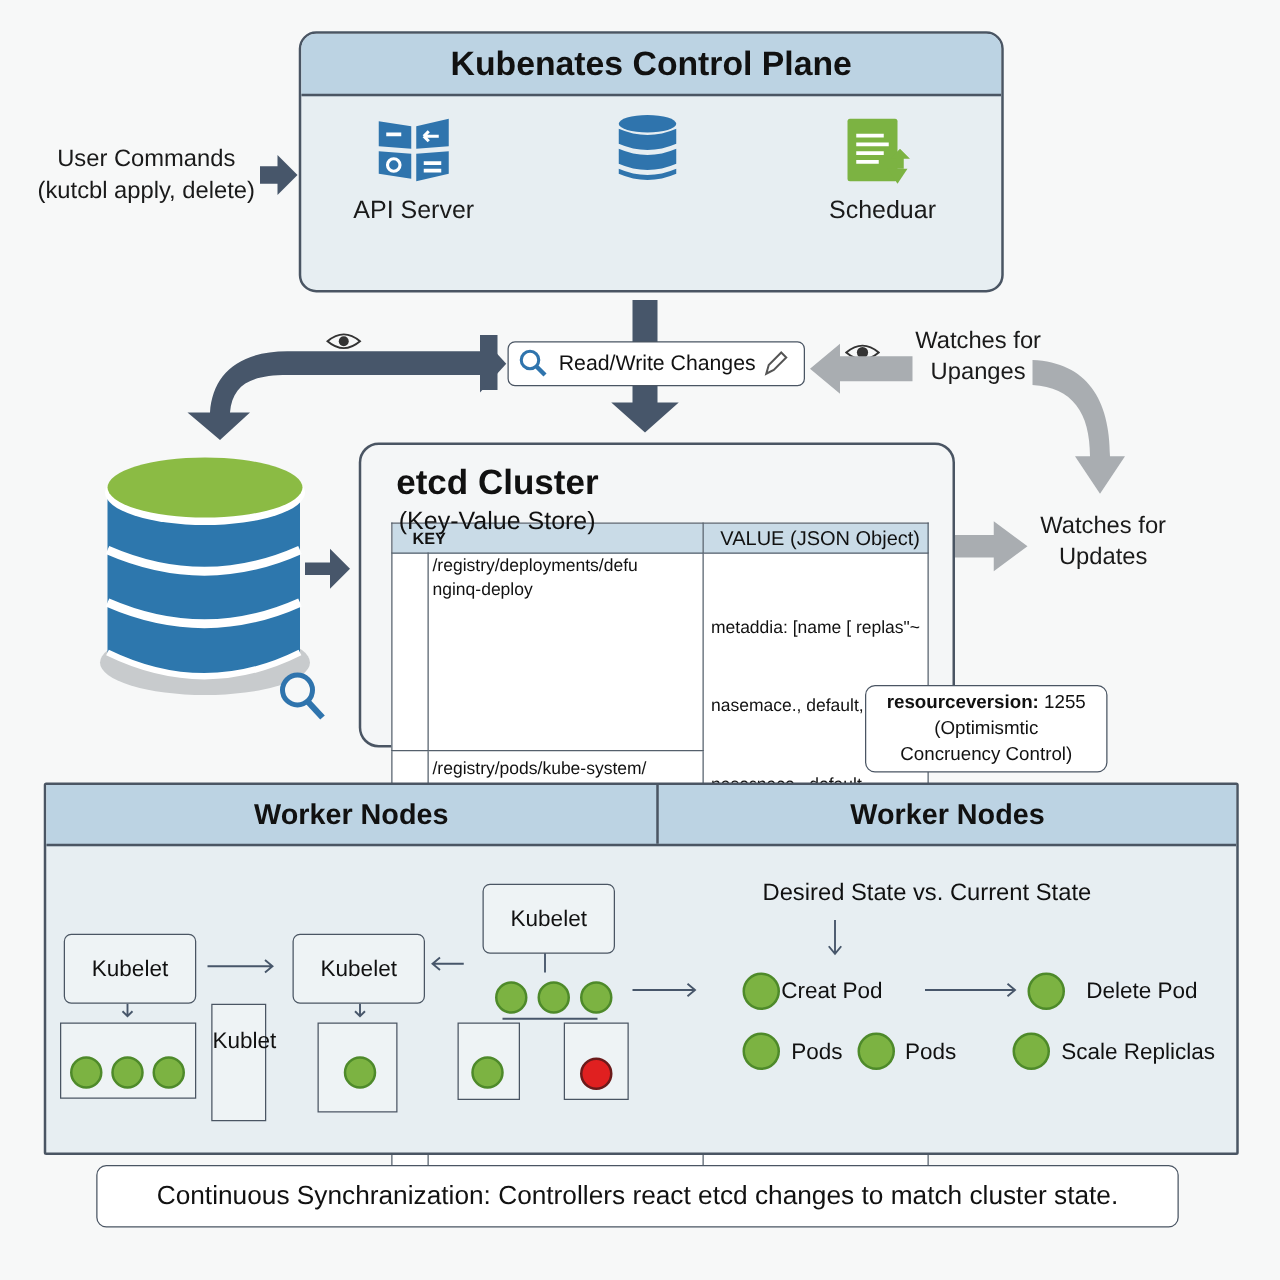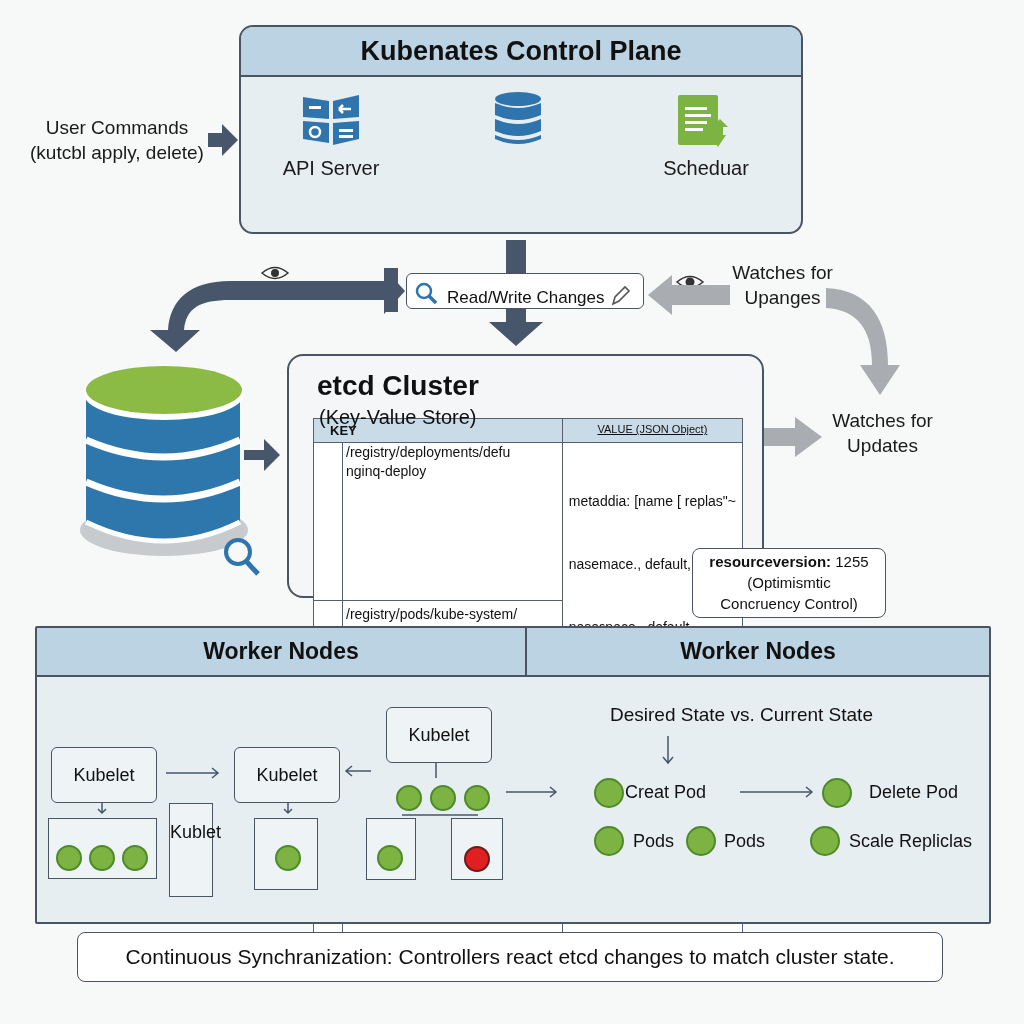--- a/index.html
+++ b/index.html
@@ -90,21 +90,21 @@
       <rect x="9" y="21" width="26" height="3" fill="#fff"></rect>
       <rect x="9" y="28" width="22" height="3" fill="#fff"></rect>
       <rect x="9" y="35" width="18" height="3" fill="#fff"></rect>
       <path d="M36 34 L44 26 L52 34 L47 34 L47 42 L41 42 L41 34 Z" fill="#7cb342"></path>
       <path d="M34 42 L50 42 L42 54 Z" fill="#7cb342"></path>
     </svg>
   </div>
   <div class="lbl" style="left:395px;top:129px;width:140px;font-size:20px;">Scheduar</div>
 </div>
 
-<div class="abs" style="left:406px;top:273px;width:236px;height:34px;border:1.5px solid #4a5563;border-radius:6px;background:#fff;display:flex;align-items:flex-end;">
+<div class="abs" style="left:406px;top:273px;width:236px;height:34px;border:1.5px solid #4a5563;border-radius:6px;background:#fff;display:flex;align-items:center;">
   <svg width="28" height="28" style="margin-left:6px">
     <circle cx="11" cy="11" r="7" fill="none" stroke="#2f74ad" stroke-width="2.5"></circle>
     <path d="M16 16 L23 23" stroke="#2f74ad" stroke-width="3.5"></path>
   </svg>
   <span style="font-size:17px;margin-left:6px;">Read/Write Changes</span>
   <svg width="22" height="24" style="margin-left:4px">
     <path d="M4 20 L6 13 L16 3 L20 7 L10 17 Z" fill="none" stroke="#555" stroke-width="1.6"></path>
   </svg>
 </div>
 
@@ -132,21 +132,21 @@
 </div>
 
 <div class="abs" style="left:287px;top:354px;width:473px;height:240px;border:2px solid #4a5563;border-radius:16px;background:#f4f6f7;">
   <div class="abs" style="left:28px;top:14px;font-size:28px;font-weight:bold;">etcd Cluster</div>
   <div class="abs" style="left:30px;top:50px;font-size:20px;z-index:2;">(Key-Value Store)</div>
 
   <table class="kv abs" style="left:24px;top:62px;width:430px;background:#fff;">
     <tbody>
         <tr style="background:#c9dbe7;height:24px;">
       <th colspan="2" style="text-align:left;font-size:13px;padding:4px 16px 0;width:218px;">KEY</th>
-      <th style="text-align:center;font-weight:normal;font-size:11px;padding:4px 6px 0;text-decoration:underline;">VALUE (JSON Object)</th>
+      <th style="text-align:right;font-weight:normal;font-size:16px;padding:4px 6px 0;">VALUE (JSON Object)</th>
     </tr>
     <tr style="height:44px;">
       <td style="width:26px;"></td>
       <td style="padding:0 3px;line-height:19px;font-size:14px;">
         <div>/registry/deployments/defu</div>
         <div>nginq-deploy</div>
       </td>
       <td rowspan="3" style="padding:6px 6px;line-height:21px;font-size:14px;white-space:pre;background:#fff;">
         <div>metaddia: [name [ replas"~</div>
         <div>nasemace., default,</div>

